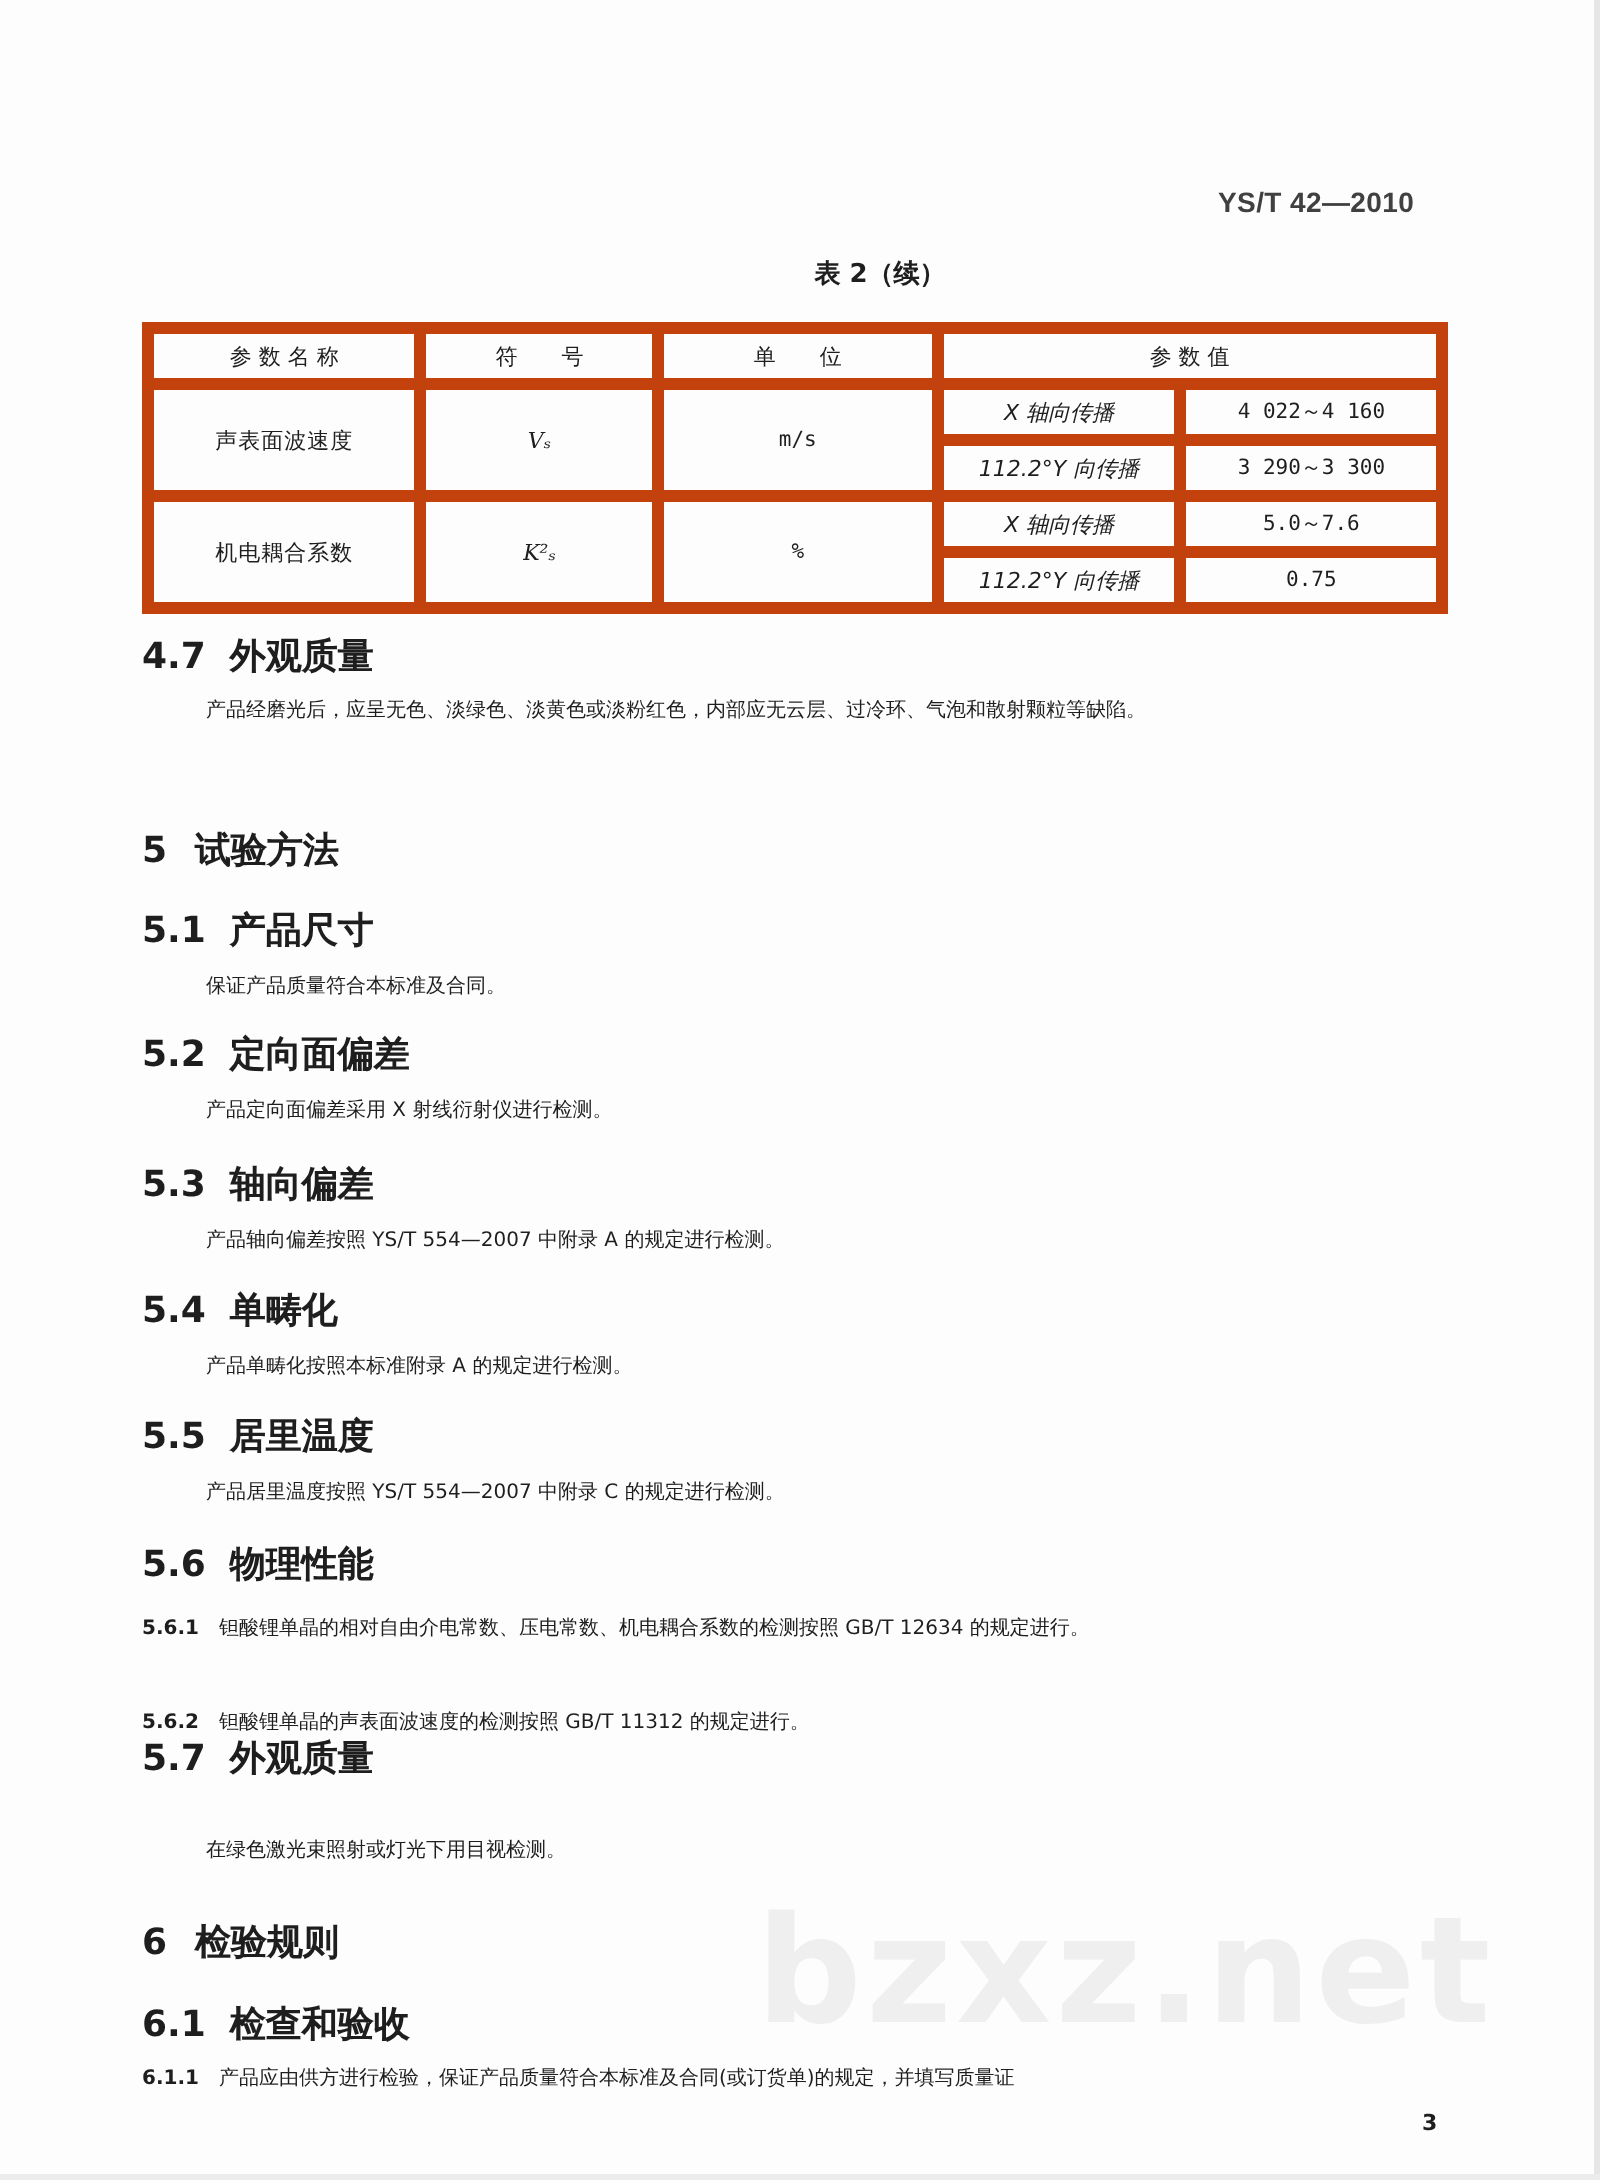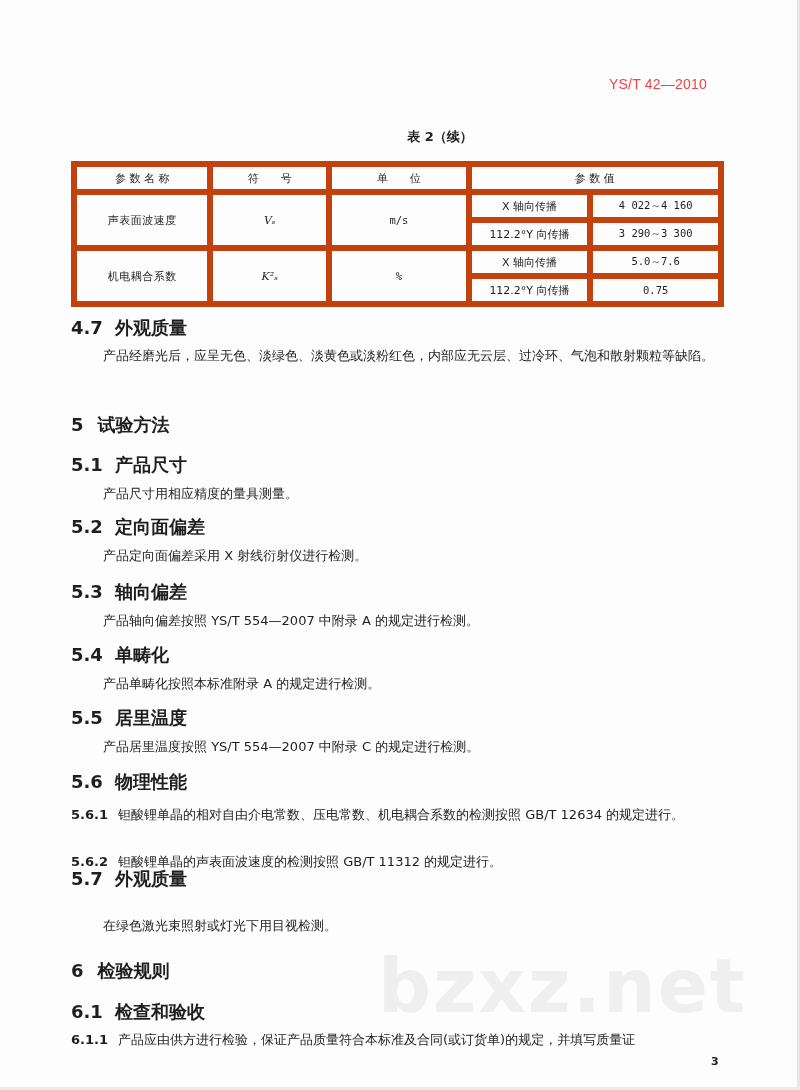--- a/index.html
+++ b/index.html
@@ -2,37 +2,37 @@
 <html><head>
 <meta charset="utf-8">
 <style>
   html, body { margin: 0; padding: 0; }
   body {
     width: 800px; height: 1090px; background: #fdfdfd; position: relative; overflow: hidden;
     font-family: "DejaVu Serif", "Liberation Serif", serif; color: #1e1e1e;
   }
   .page-edge { position: absolute; right: 0; top: 0; width: 3px; height: 1090px; background: #e6e6e6; }
   .page-bottom { position: absolute; left: 0; bottom: 0; width: 800px; height: 3px; background: #ececec; }
-  .doc-code { position: absolute; top: 76px; left: 609px; font-family: "Liberation Sans", "DejaVu Sans", sans-serif; font-weight: normal; font-size: 14px; letter-spacing: 0.2px; color: #ef4444; }
+  .doc-code { position: absolute; top: 93px; left: 609px; font-family: "Liberation Sans", "DejaVu Sans", sans-serif; font-weight: bold; font-size: 14px; letter-spacing: 0.2px; color: #404040; }
   .table-caption { position: absolute; top: 128px; left: 0; width: 800px; text-align: center; font-family: "DejaVu Sans", sans-serif; font-weight: bold; font-size: 13px; margin-left: 40px; }
   table.spec { position: absolute; top: 161px; left: 71px; width: 653px; border-collapse: collapse; font-size: 11px; border: 2px solid #333; }
   table.spec td, table.spec th { border: 6px solid #c2410c; text-align: center; padding: 0; font-weight: normal; }
   table.spec th { height: 22px; font-family: "DejaVu Sans", sans-serif; font-size: 11px; }
   table.spec td.sub { height: 22px; }
   table.spec tr.head-row th { border-bottom: 2px solid #333; }
   table.spec tr.group-sep td { border-top: 2px solid #333; }
   .c1 { width: 144px; } .c2 { width: 122px; } .c3 { width: 145px; } .c4 { width: 124px; } .c5 { width: 136px; }
   .name-cell { font-family: "DejaVu Sans", sans-serif; font-weight: bold; font-size: 11px; letter-spacing: 0.5px; }
   .sym { font-style: italic; font-family: "DejaVu Serif", serif; font-size: 11px; }
   .mono-val { font-family: "DejaVu Sans Mono", monospace; font-size: 10.5px; }
-  .dir-cell { font-family: "DejaVu Sans", sans-serif; font-size: 11px; }
+  .dir-cell { font-family: "DejaVu Sans", sans-serif; font-size: 11px; font-style: italic; }
   .sec { position: absolute; left: 71px; font-family: "DejaVu Sans", sans-serif; font-weight: bold; font-size: 18px; }
   .sec .num { display: inline-block; margin-right: 12px; }
   .sec.top .num { margin-right: 14px; }
-  .para { position: absolute; left: 71px; width: 655px; font-family: "DejaVu Sans", sans-serif; font-size: 13px; line-height: 24px; }
+  .para { position: absolute; left: 71px; width: 655px; font-family: "DejaVu Sans", sans-serif; font-size: 10px; line-height: 24px; }
   .para.indent { text-indent: 32px; }
   .para .num { font-weight: bold; margin-right: 10px; }
   .watermark { position: absolute; left: 378px; top: 943px; font-family: "DejaVu Sans", sans-serif; font-weight: bold; font-size: 74px; color: #efefef; letter-spacing: 2px; z-index: 0; }
   .page-number { position: absolute; left: 711px; top: 1055px; font-family: "DejaVu Sans", sans-serif; font-weight: bold; font-size: 11px; }
   .fg { z-index: 1; }
 </style>
 </head>
 <body>
 
 <div class="page-edge"></div>
@@ -80,21 +80,21 @@
 </div>
 <div class="para indent fg" style="top:344px;">产品经磨光后，应呈无色、淡绿色、淡黄色或淡粉红色，内部应无云层、过冷环、气泡和散射颗粒等缺陷。</div>
 
 <div class="sec top fg" style="top:413px;">
   <span class="num">5</span><span>试验方法</span>
 </div>
 
 <div class="sec fg" style="top:453px;">
   <span class="num">5.1</span><span>产品尺寸</span>
 </div>
-<div class="para indent fg" style="top:482px;">产品尺寸用相应精度的量具测量。</div>
+<div class="para indent fg" style="top:482px;">保证产品质量符合本标准及合同。</div>
 
 <div class="sec fg" style="top:515px;">
   <span class="num">5.2</span><span>定向面偏差</span>
 </div>
 <div class="para indent fg" style="top:544px;">产品定向面偏差采用 X 射线衍射仪进行检测。</div>
 
 <div class="sec fg" style="top:580px;">
   <span class="num">5.3</span><span>轴向偏差</span>
 </div>
 <div class="para indent fg" style="top:609px;">产品轴向偏差按照 YS/T 554—2007 中附录 A 的规定进行检测。</div>

